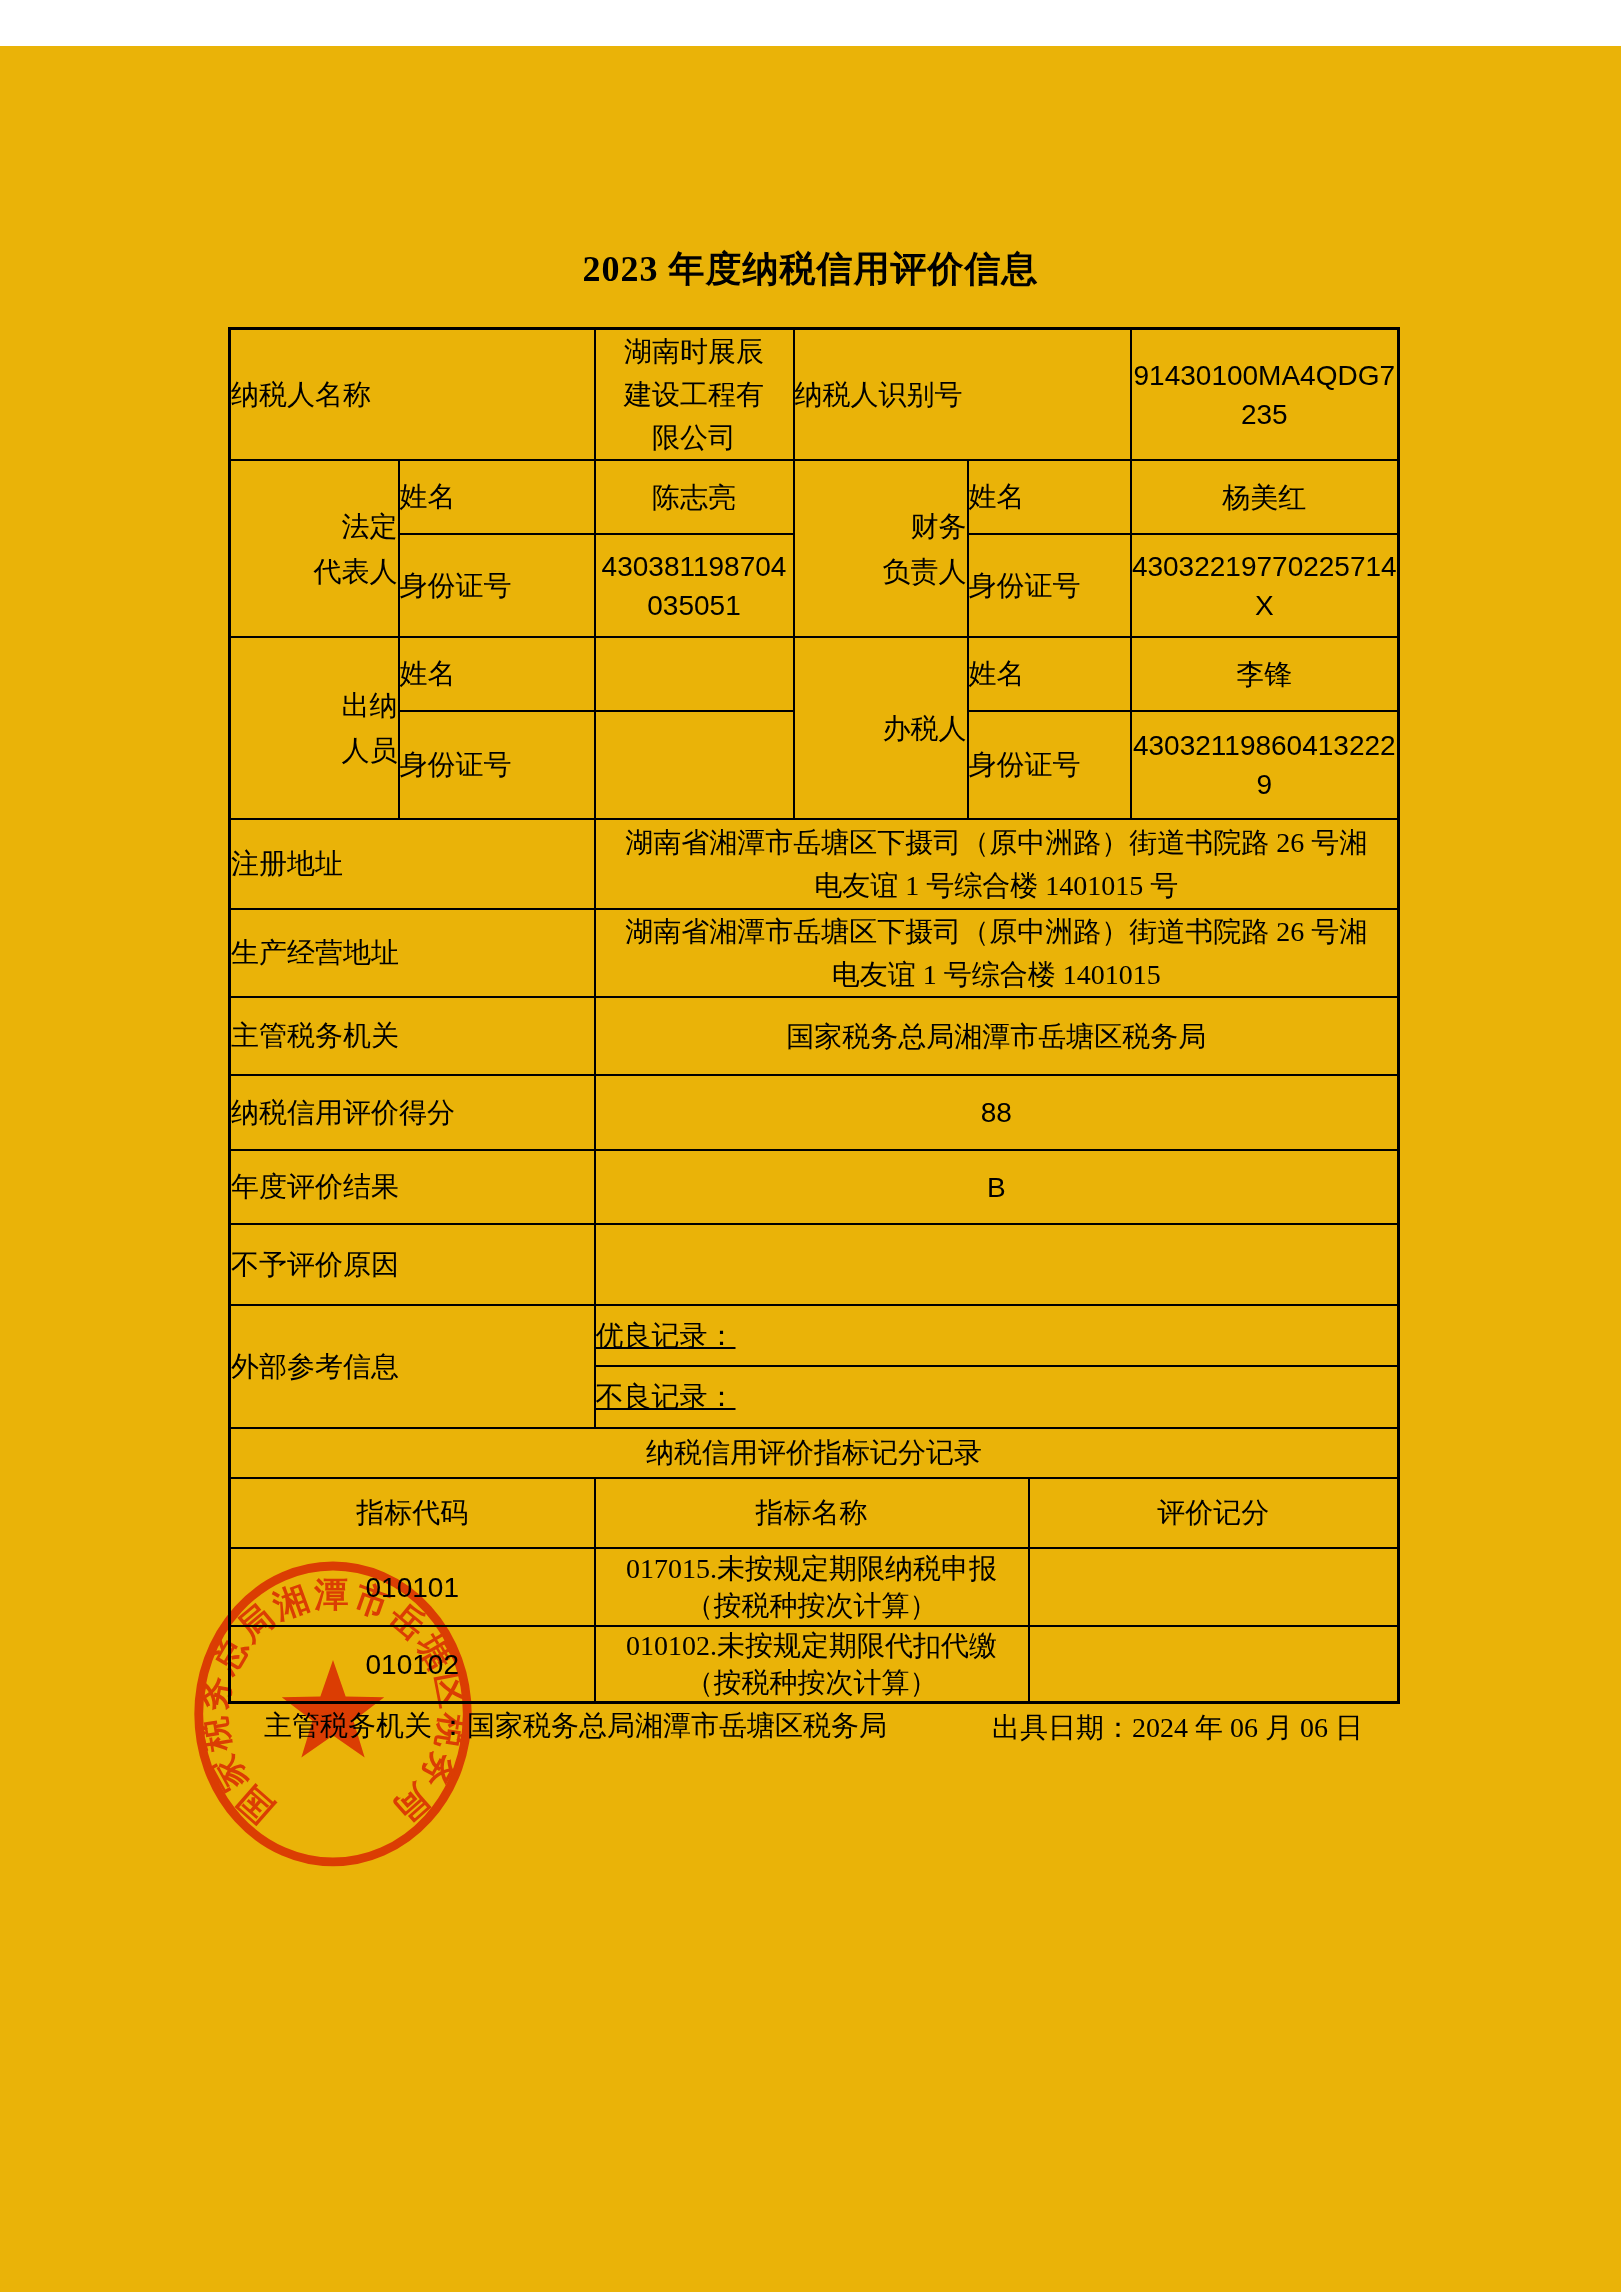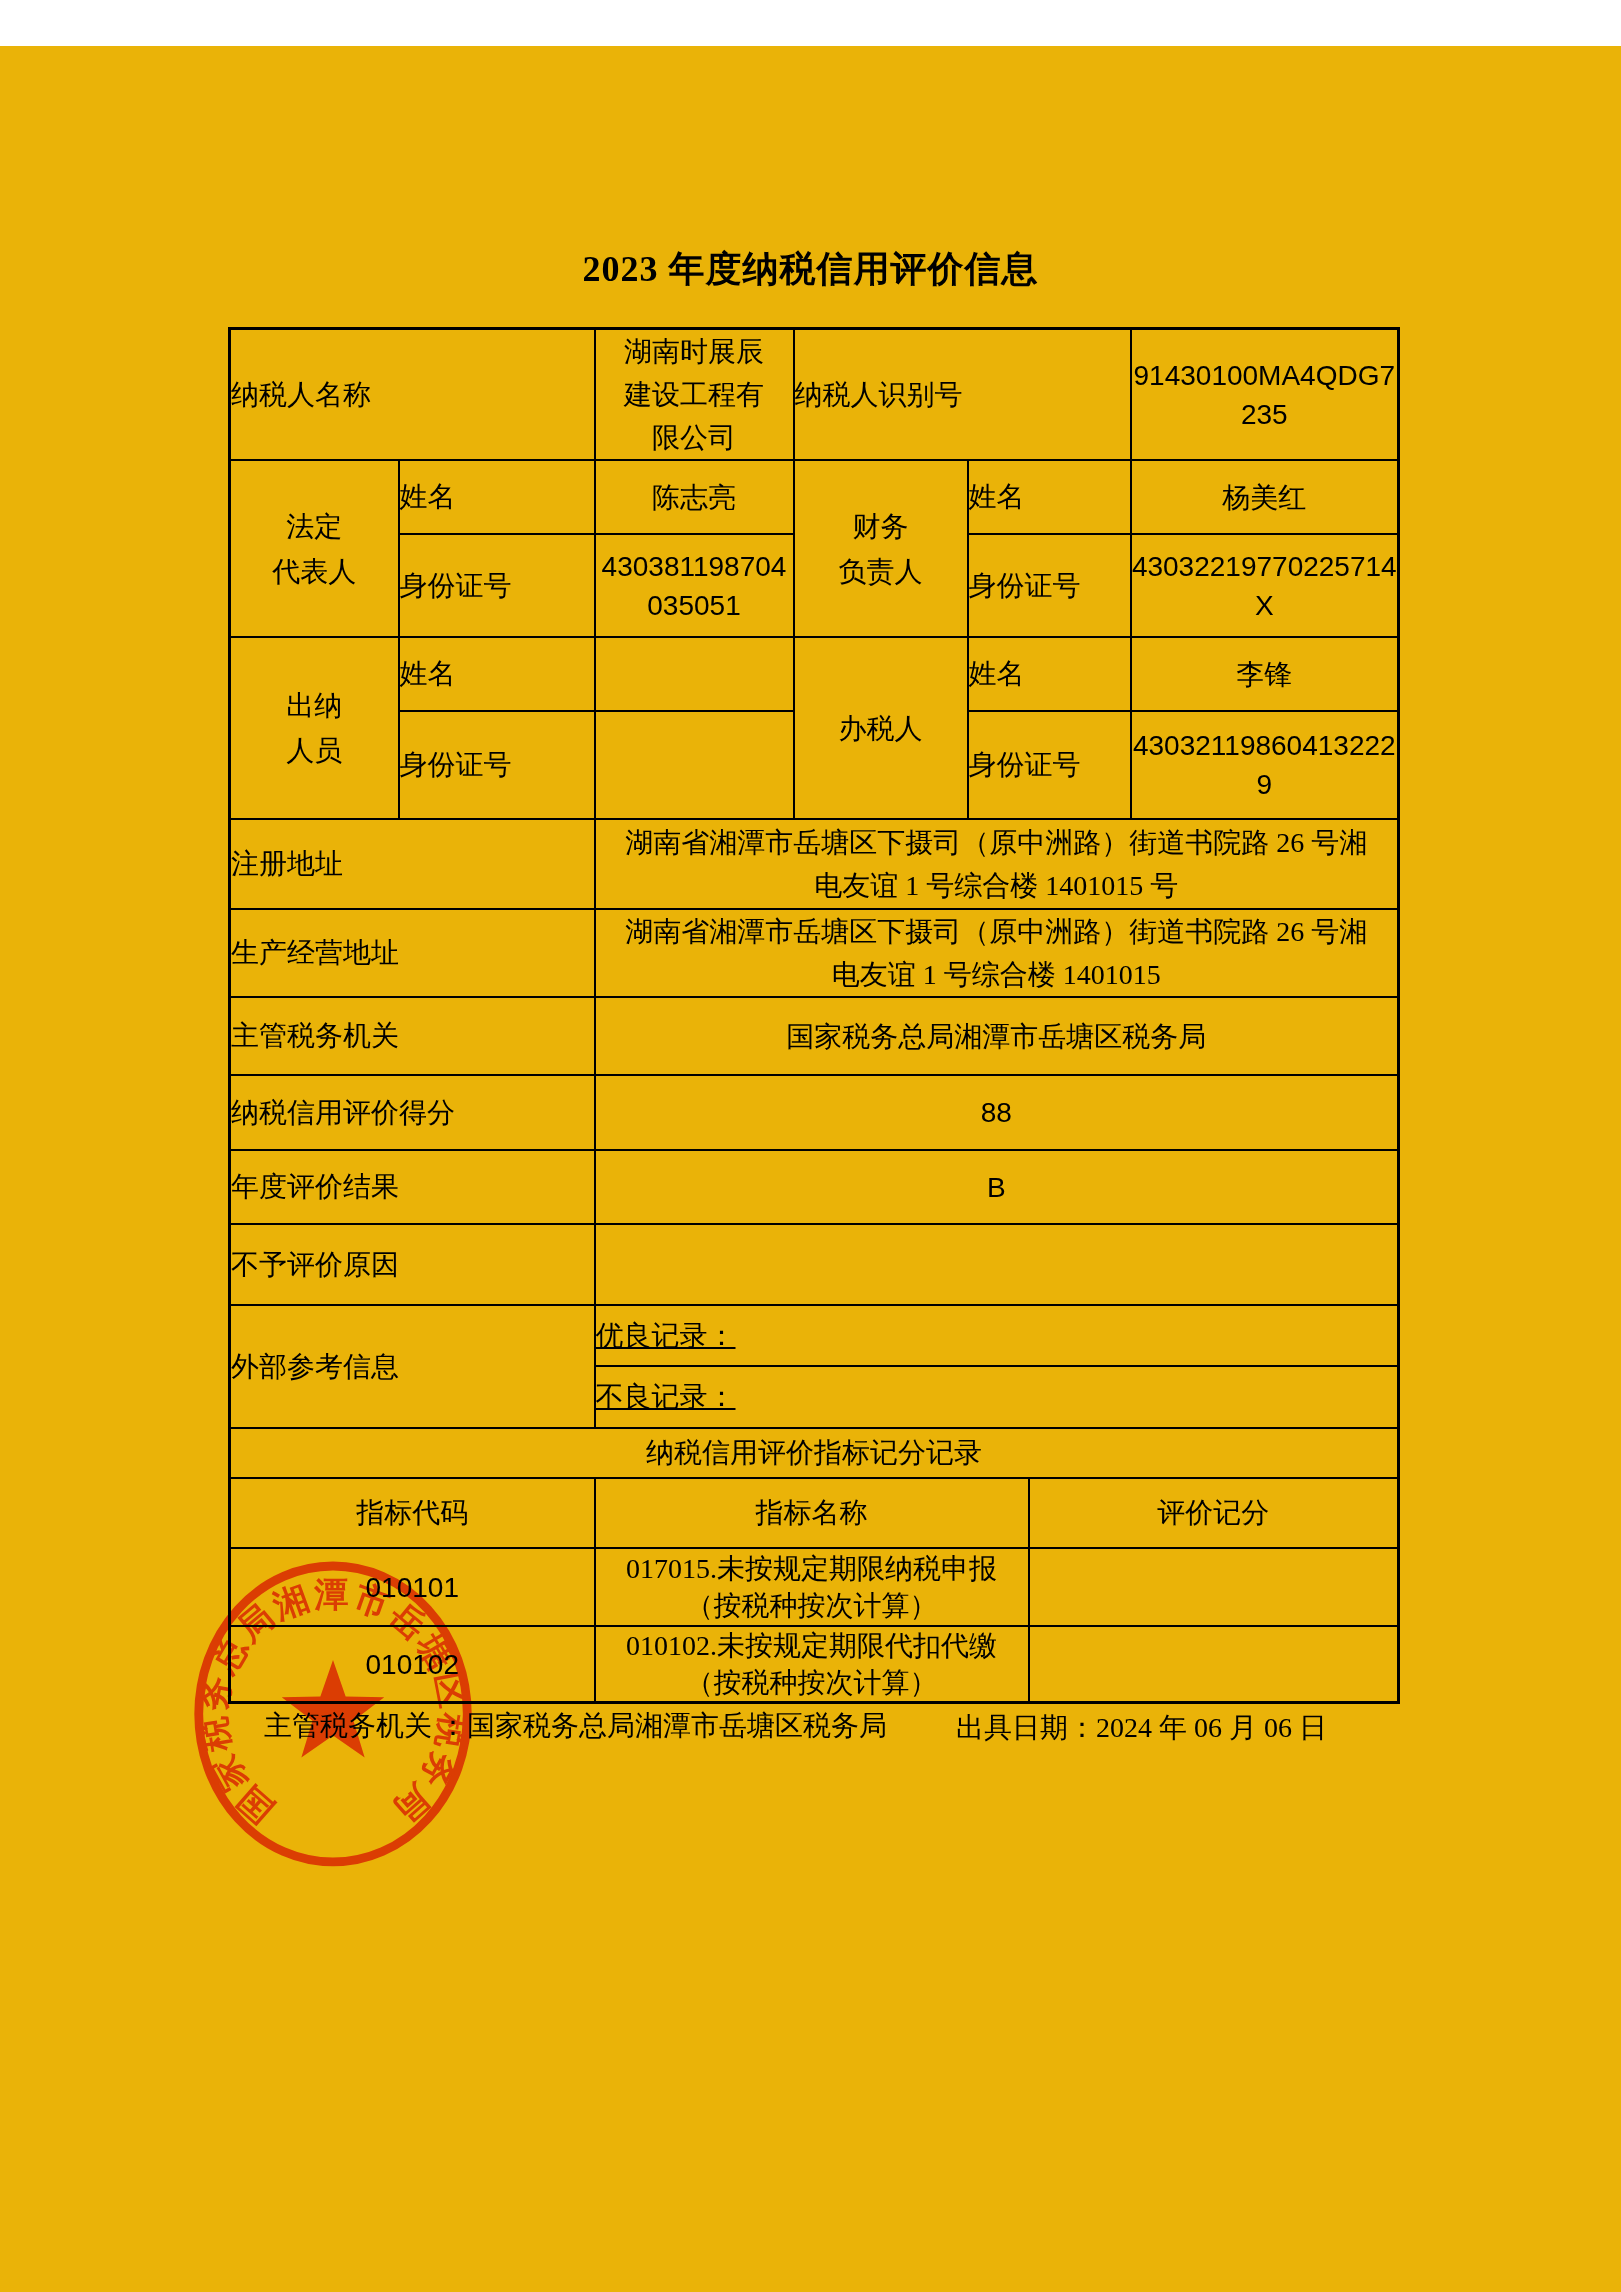--- a/index.html
+++ b/index.html
@@ -13,35 +13,35 @@
   }
   table.main{
     position:absolute;left:228px;top:281px;width:1168px;
     border-collapse:collapse;table-layout:fixed;border:3.9px solid #000;
   }
   table.main td{
     border:2px solid #000;font-size:28px;vertical-align:middle;
     padding:0;overflow:hidden;
   }
   td.lbl{text-align:left;padding-left:13.7px;}
-  td.grp{text-align:center;white-space:pre-line;line-height:45px;}
+  td.grp{text-align:right;white-space:pre-line;line-height:45px;}
   td.val{text-align:center;white-space:pre-line;line-height:43px;}
   td.vall{text-align:left;padding-left:15.7px;text-decoration:underline;}
   td.cap{text-align:center;}
   td.hdr{text-align:center;}
   td.num{
     font-family:"Liberation Sans","DejaVu Sans",sans-serif;font-size:28px;
     text-align:center;word-break:break-all;padding:0 2px;line-height:39px;
   }
   .footer-left{
     position:absolute;left:264px;top:1656px;width:635px;
     font-size:28px;line-height:47px;
   }
   .footer-date{
-    position:absolute;left:956px;top:1663px;font-size:28px;
+    position:absolute;left:992px;top:1663px;font-size:28px;
   }
   .seal{
     position:absolute;left:186px;top:1509px;width:294px;height:316px;
     opacity:0.88;mix-blend-mode:multiply;z-index:5;pointer-events:none;
   }
   .seal svg{display:block;width:100%;height:100%;}
 </style>
 </head>
 <body>
 

